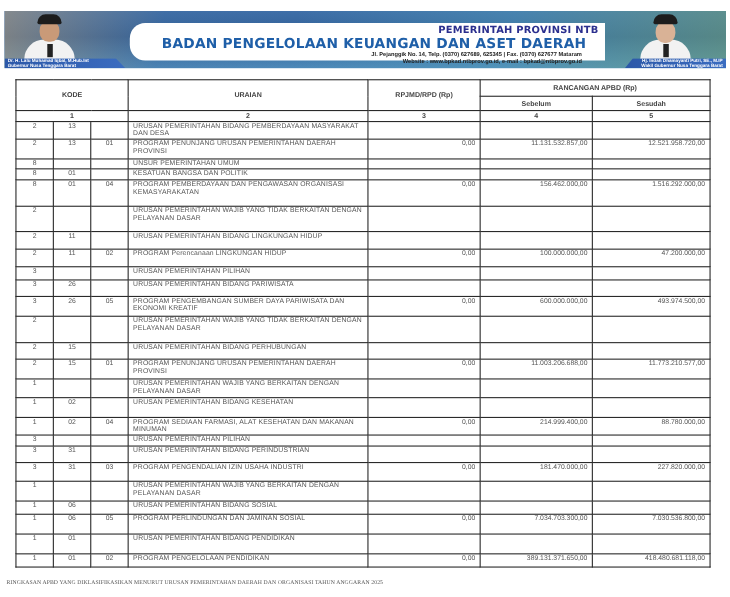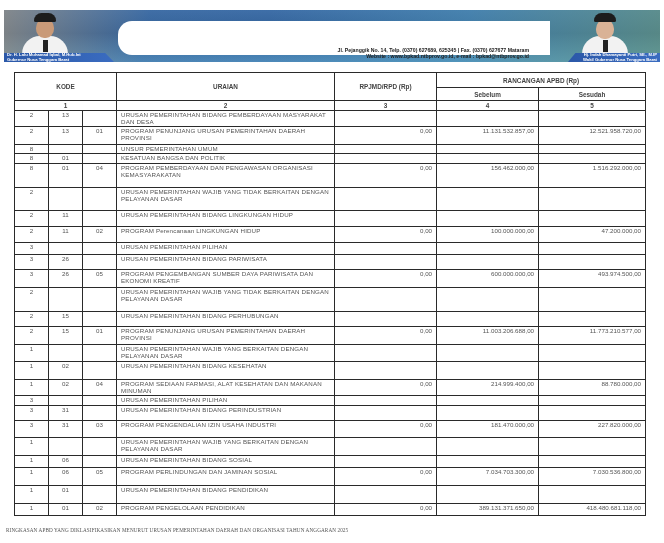--- a/index.html
+++ b/index.html
@@ -51,20 +51,22 @@
       <div class="head"></div>
       <div class="cap"></div>
   </div>
   <div class="person p-right">
     <div class="body"></div>
       <div class="tie"></div>
       <div class="head"></div>
       <div class="cap"></div>
   </div>
   <div class="plate"></div>
+  <div class="b-title1">PEMERINTAH PROVINSI NTB</div>
+  <div class="b-title2">BADAN PENGELOLAAN KEUANGAN DAN ASET DAERAH</div>
   <div class="b-addr">
     <div>Jl. Pejanggik No. 14, Telp. (0370) 627689, 625345 | Fax. (0370) 627677 Mataram</div>
     <div>Website : www.bpkad.ntbprov.go.id, e-mail : bpkad@ntbprov.go.id</div>
   </div>
   <div class="caption cap-left">
     <div>Dr. H. Lalu Muhamad Iqbal, M.Hub.Int</div>
     <div>Gubernur Nusa Tenggara Barat</div>
   </div>
   <div class="caption cap-right">
     <div>Hj. Indah Dhamayanti Putri, SE., M.IP</div>

